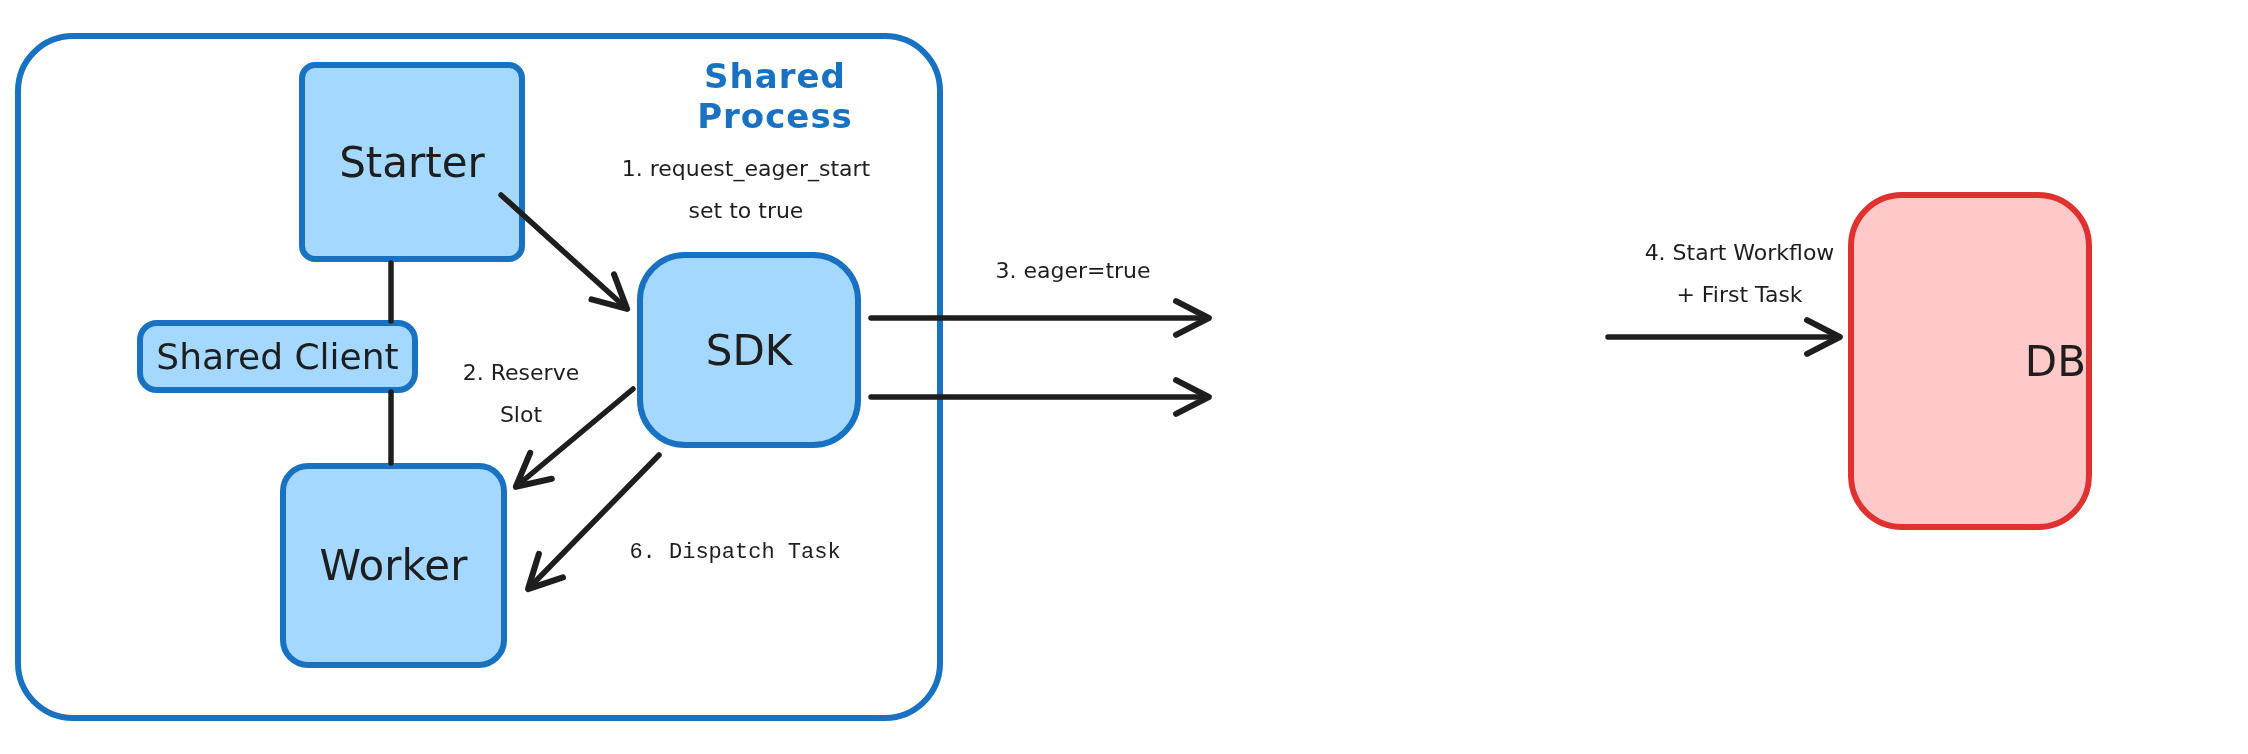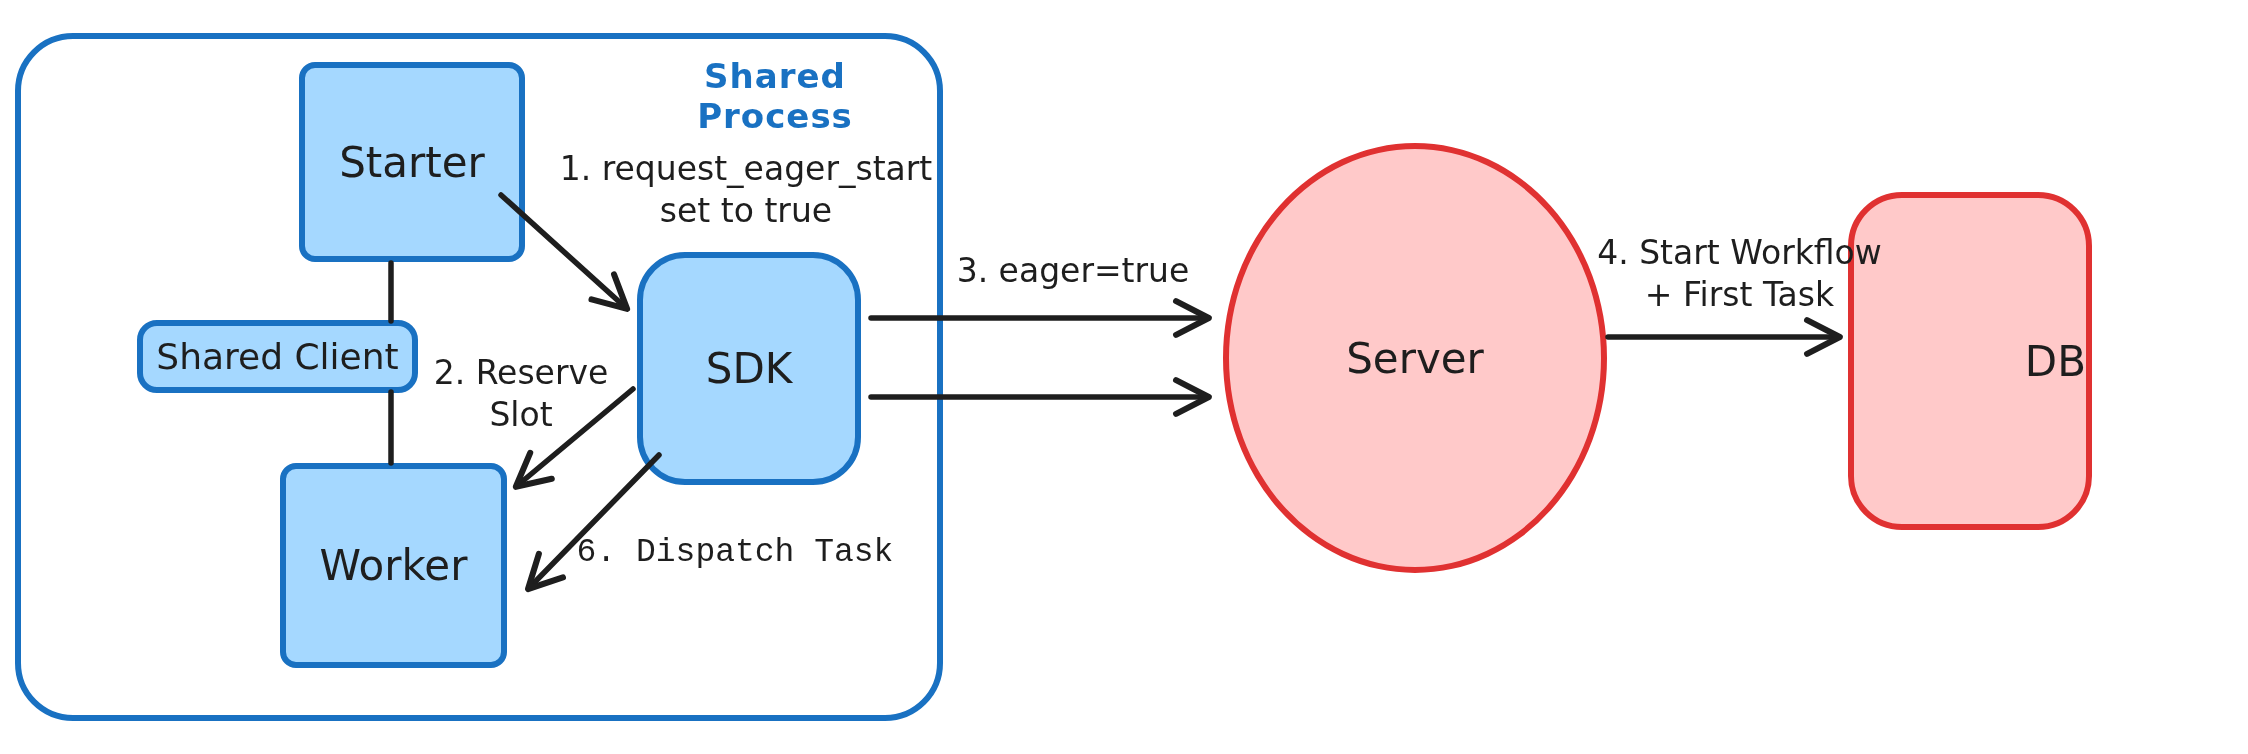--- a/index.html
+++ b/index.html
@@ -56,30 +56,30 @@
     background: var(--blue_fill);
     border: 6px solid var(--blue_stroke);
   }
   .node.red {
     background: var(--red_fill);
     border: 6px solid var(--red_stroke);
   }
 
   .node-starter  { left: 267px; top:  62px; width: 226px; height: 200px; border-radius: 16px; margin-left: 32px; }
   .node-shared-client { left: 137px; top: 320px; width: 281px; height: 73px; border-radius: 20px; font-size: 36px; }
-  .node-worker   { left: 280px; top: 463px; width: 227px; height: 205px; border-radius: 16px; }
-  .node-sdk      { left: 637px; top: 252px; width: 224px; height: 233px; border-radius: 48px; align-items: center; }
+  .node-worker   { left: 280px; top: 463px; width: 227px; height: 205px; border-radius: 28px; }
+  .node-sdk      { left: 637px; top: 252px; width: 224px; height: 196px; border-radius: 48px; align-items: center; }
   .node-server   { left: 1223px; top: 143px; width: 384px; height: 430px; border-radius: 50%; border-width: 7px; }
   .node-db       { left: 1848px; top: 192px; width: 244px; height: 338px; border-radius: 54px; justify-content: flex-end; }
 
   
   .anno {
     position: absolute;
     text-align: center;
-    font-size: 33px;
+    font-size: 22px;
     line-height: 42px;
     color: var(--ink);
     white-space: pre-line;
   }
   .anno-create    { left:  36px; top: 214px; width: 240px; }
   .anno-eager-set { left: 526px; top: 148px; width: 440px; }
   .anno-reserve   { left: 421px; top: 352px; width: 200px; text-align: center; }
   .anno-eager     { left: 948px; top: 250px; width: 250px; }
   .anno-startwf   { left: 1589px; top: 232px; width: 285px; margin-left: 8px; }
   .anno-firsttask { left: 917px; top: 418px; width: 320px; }
@@ -116,23 +116,20 @@
     <span>Starter</span>
   </div>
   <div class="node blue node-shared-client">
     <span>Shared Client</span>
   </div>
   <div class="node blue node-worker">
     <span>Worker</span>
   </div>
   <div class="node blue node-sdk">
     <span>SDK</span>
-  </div>
-  <div class="node red node-server">
-    <span>Server</span>
   </div>
   <div class="node red node-db">
     <span>DB</span>
   </div>
 
   <div class="anno anno-eager-set">1. request_eager_start
 set to true</div>
   <div class="anno anno-reserve">2. Reserve
 Slot</div>
   <div class="anno anno-eager">3. eager=true</div>

